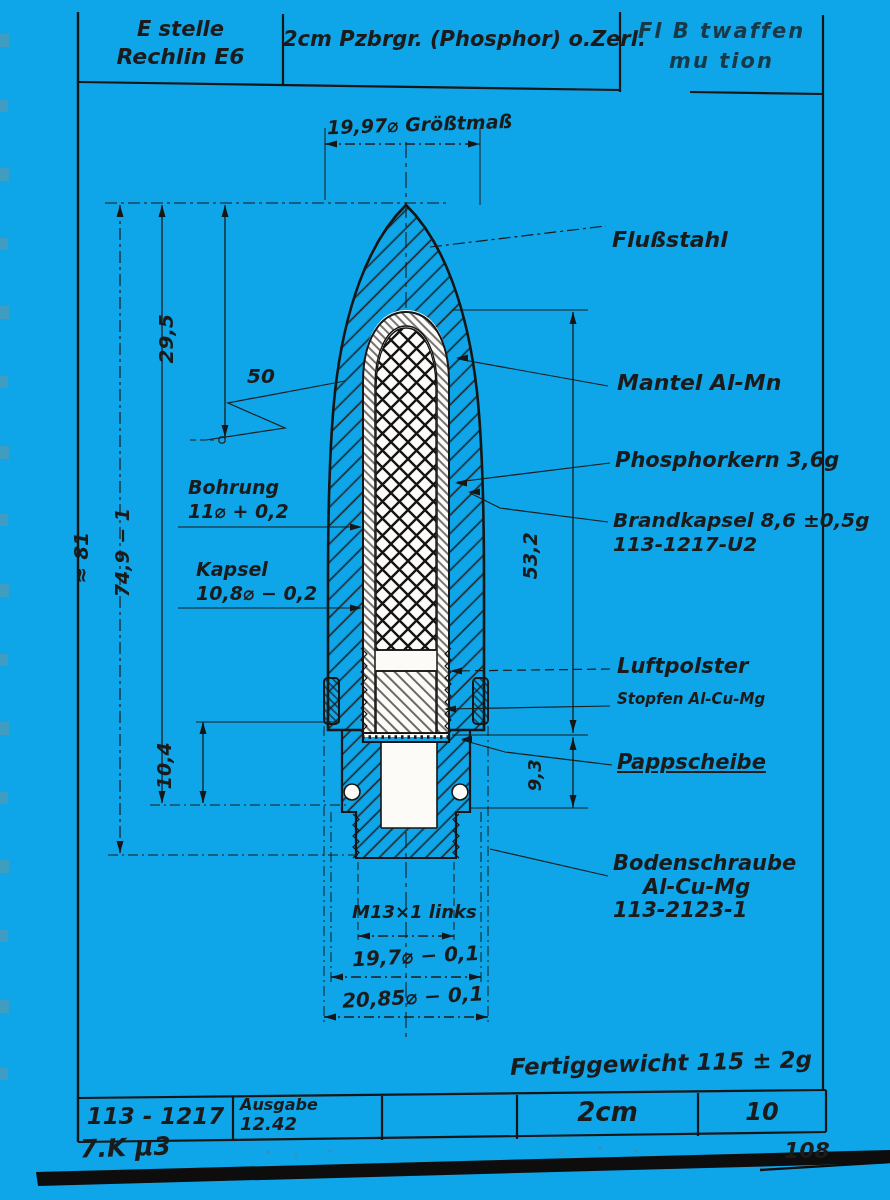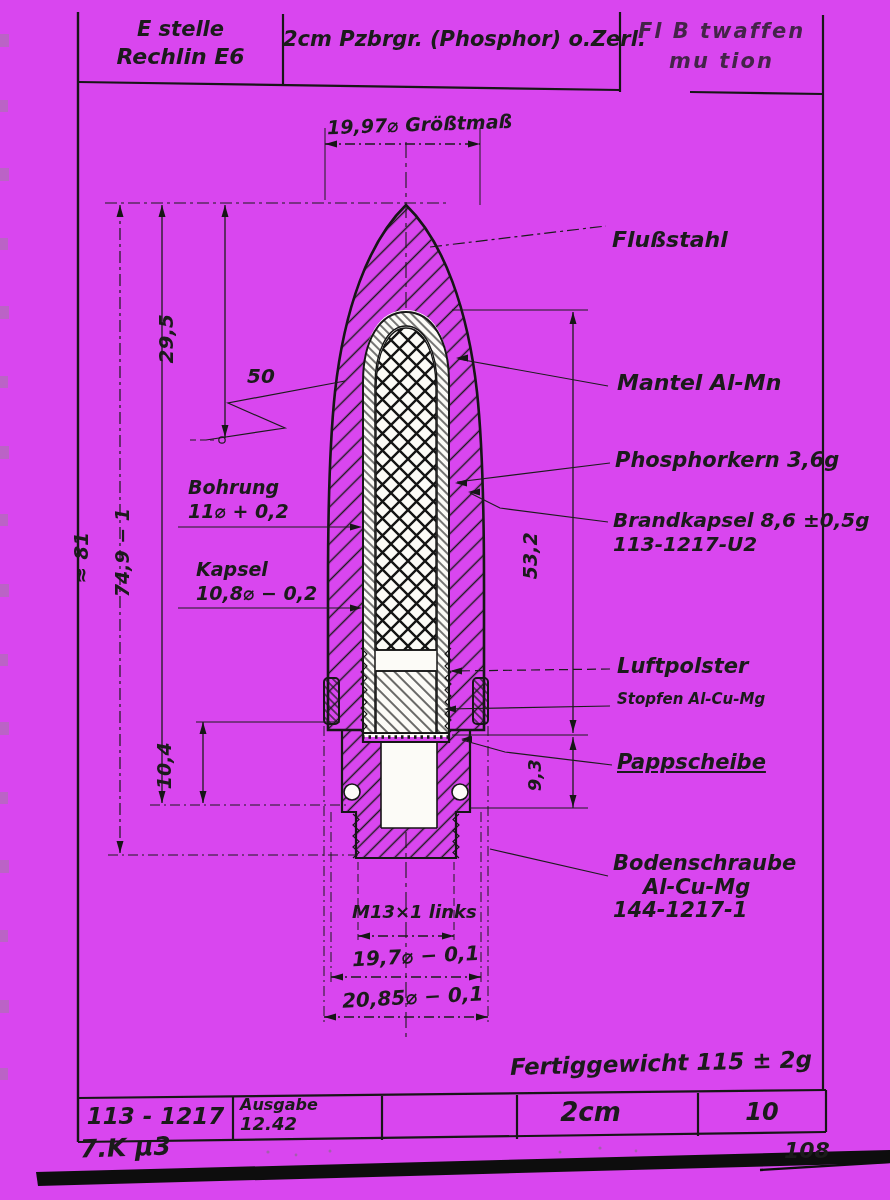--- a/index.html
+++ b/index.html
@@ -1,16 +1,16 @@
 <!DOCTYPE html>
 <html><head>
 <meta charset="utf-8">
 <style>
   html,body{margin:0;padding:0;background:#e8e8e4;}
-  .sheet{position:relative;width:890px;height:1200px;background:#d946ef;
+  .sheet{position:relative;width:890px;height:1200px;background:#0ea5e9;
          font-family:"DejaVu Sans",sans-serif;color:#1b1b1b;overflow:hidden;}
   .sheet svg{position:absolute;left:0;top:0;}
   .t{position:absolute;font-style:italic;font-weight:600;white-space:nowrap;line-height:1.12;}
   .rot{transform-origin:0 100%;transform:rotate(-90deg);}
   .ctr{text-align:center;}
   .faded{opacity:.78;letter-spacing:2px;}
   .hand{font-weight:700;}
 </style>
 </head>
 <body>
@@ -250,28 +250,28 @@
   <div class="t" style="left:612px;top:203px;font-size:22px;margin-top:25px;">Flußstahl</div>
   <div class="t" style="left:617px;top:371px;font-size:22px;">Mantel Al-Mn</div>
   <div class="t" style="left:615px;top:449px;font-size:21px;">Phosphorkern 3,6g</div>
   <div class="t" style="left:613px;top:509px;font-size:20px;">Brandkapsel 8,6 ±0,5g</div>
   <div class="t" style="left:613px;top:533px;font-size:20px;">113-1217-U2</div>
   <div class="t" style="left:617px;top:655px;font-size:21px;">Luftpolster</div>
   <div class="t" style="left:617px;top:691px;font-size:15px;">Stopfen Al-Cu-Mg</div>
   <div class="t" style="left:617px;top:751px;font-size:21px;text-decoration:underline;">Pappscheibe</div>
   <div class="t" style="left:613px;top:852px;font-size:21px;">Bodenschraube</div>
   <div class="t" style="left:643px;top:876px;font-size:21px;">Al-Cu-Mg</div>
-  <div class="t" style="left:613px;top:899px;font-size:21px;">144-1217-1</div>
+  <div class="t" style="left:613px;top:899px;font-size:21px;">113-2123-1</div>
 
   <div class="t ctr" style="left:352px;top:902px;width:118px;font-size:18px;">M13×1 links</div>
   <div class="t" style="left:352px;top:945px;font-size:20px;transform:rotate(-3deg);">19,7⌀ − 0,1</div>
   <div class="t" style="left:342px;top:986px;font-size:20px;transform:rotate(-3deg);">20,85⌀ − 0,1</div>
   <div class="t" style="left:510px;top:1051px;font-size:23px;transform:rotate(-1.5deg);">Fertiggewicht 115 ± 2g</div>
 
   <div class="t ctr" style="left:78px;top:1104px;width:155px;font-size:23px;">113 - 1217</div>
   <div class="t" style="left:240px;top:1096px;font-size:16px;">Ausgabe</div>
   <div class="t" style="left:240px;top:1114px;font-size:18px;">12.42</div>
-  <div class="t ctr" style="left:500px;top:1098px;width:181px;font-size:26px;">2cm</div>
+  <div class="t ctr" style="left:517px;top:1098px;width:181px;font-size:26px;">2cm</div>
   <div class="t ctr" style="left:698px;top:1099px;width:128px;font-size:24px;">10</div>
   <div class="t hand" style="left:80px;top:1134px;font-size:25px;transform:rotate(-2deg);">7.K µ3</div>
   <div class="t hand" style="left:784px;top:1139px;font-size:22px;">108</div>
 
 </div>
 
 </body></html>

